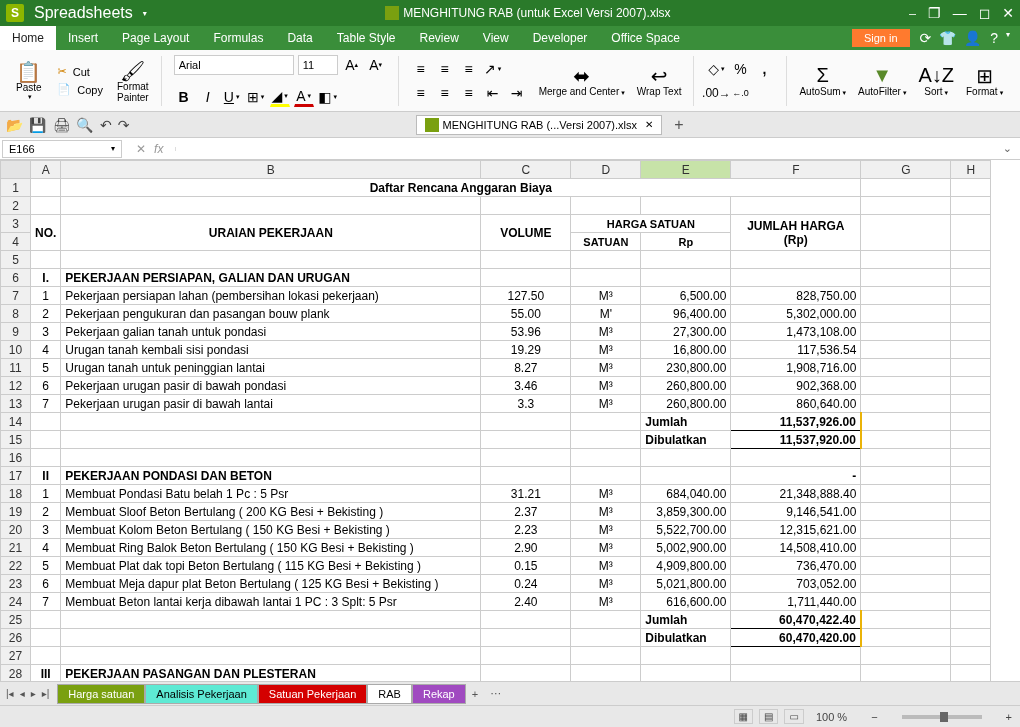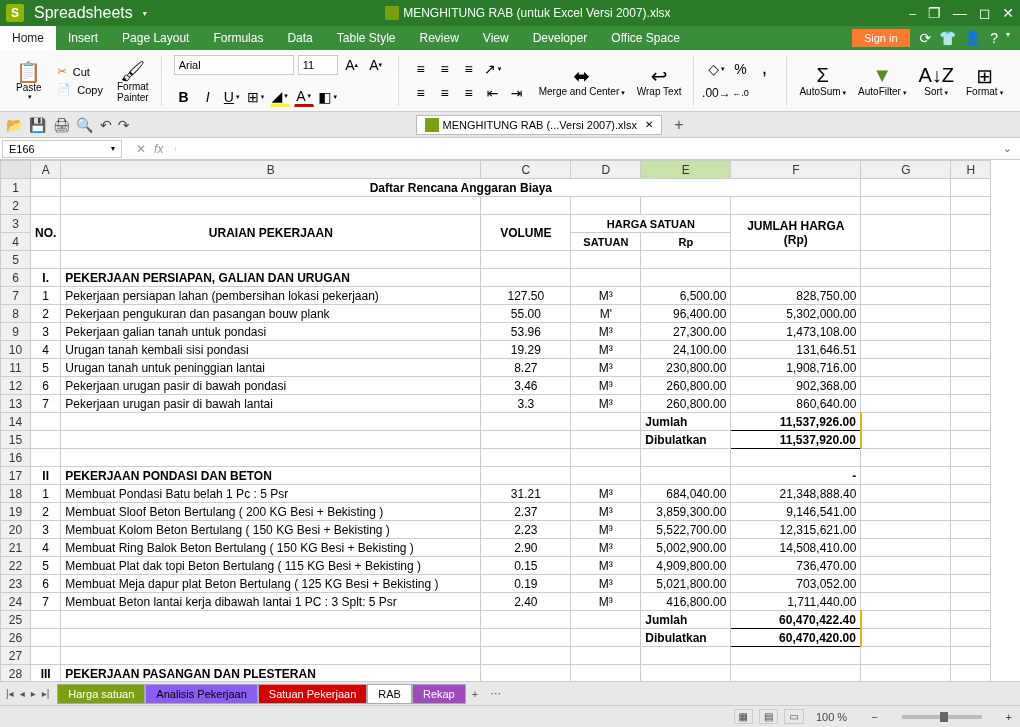--- a/index.html
+++ b/index.html
@@ -382,22 +382,22 @@
             <td class="num-r">1,473,108.00</td>
             <td style="border:1px solid #ccc"></td>
             <td style="border:1px solid #ccc"></td>
           </tr>
           <tr class="data">
             <th class="rowh">10</th>
             <td class="num-c">4</td>
             <td>Urugan tanah kembali sisi pondasi</td>
             <td class="num-c">19.29</td>
             <td class="num-c">M³</td>
-            <td class="num-r">24,100.00</td>
-            <td class="num-r">131,646.51</td>
+            <td class="num-r">16,800.00</td>
+            <td class="num-r">117,536.54</td>
             <td style="border:1px solid #ccc"></td>
             <td style="border:1px solid #ccc"></td>
           </tr>
           <tr class="data">
             <th class="rowh">11</th>
             <td class="num-c">5</td>
             <td>Urugan tanah untuk peninggian lantai</td>
             <td class="num-c">8.27</td>
             <td class="num-c">M³</td>
             <td class="num-r">230,800.00</td>
@@ -523,34 +523,34 @@
             <td class="num-c">M³</td>
             <td class="num-r">4,909,800.00</td>
             <td class="num-r">736,470.00</td>
             <td style="border:1px solid #ccc"></td>
             <td style="border:1px solid #ccc"></td>
           </tr>
           <tr class="data">
             <th class="rowh">23</th>
             <td class="num-c">6</td>
             <td>Membuat Meja dapur plat Beton Bertulang ( 125 KG Besi + Bekisting )</td>
-            <td class="num-c">0.19</td>
+            <td class="num-c">0.24</td>
             <td class="num-c">M³</td>
             <td class="num-r">5,021,800.00</td>
             <td class="num-r">703,052.00</td>
             <td style="border:1px solid #ccc"></td>
             <td style="border:1px solid #ccc"></td>
           </tr>
           <tr class="data">
             <th class="rowh">24</th>
             <td class="num-c">7</td>
             <td>Membuat  Beton lantai kerja dibawah lantai 1 PC : 3 Splt: 5 Psr</td>
             <td class="num-c">2.40</td>
             <td class="num-c">M³</td>
-            <td class="num-r">416,800.00</td>
+            <td class="num-r">616,600.00</td>
             <td class="num-r">1,711,440.00</td>
             <td style="border:1px solid #ccc"></td>
             <td style="border:1px solid #ccc"></td>
           </tr>
           <tr class="sum-row">
             <th class="rowh">25</th>
             <td style="border-left:1px solid #000"></td>
             <td></td>
             <td></td>
             <td></td>
@@ -599,21 +599,21 @@
 
 <div class="sheet-tabs">
   <div class="nav">
     <span>|◂</span>
     <span>◂</span>
     <span>▸</span>
     <span>▸|</span>
   </div>
   <div id="sheet-tabs-container" style="display:flex">
       <div class="stab" style="background: rgb(122, 160, 16); color: rgb(255, 255, 255);">Harga satuan</div>
-      <div class="stab" style="background: #8b5cf6; color: rgb(0, 0, 0);">Analisis Pekerjaan</div>
+      <div class="stab" style="background: #5eead4; color: rgb(0, 0, 0);">Analisis Pekerjaan</div>
       <div class="stab" style="background: rgb(212, 0, 0); color: rgb(255, 255, 255);">Satuan Pekerjaan</div>
       <div class="stab" style="background: rgb(255, 255, 255); color: rgb(0, 0, 0);">RAB</div>
       <div class="stab" style="background: rgb(160, 74, 192); color: rgb(255, 255, 255);">Rekap</div>
     </div>
   <span class="plus">+</span>
   <span class="plus">⋯</span>
 </div>
 
 <div class="status-bar">
   <div class="view-icons">

